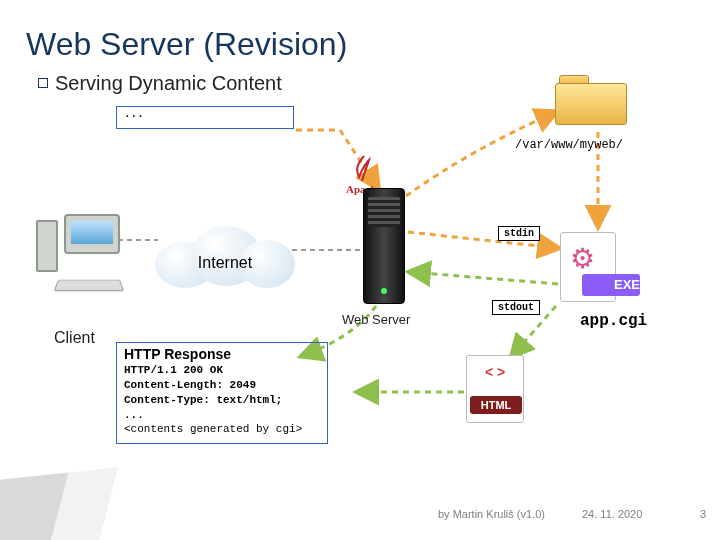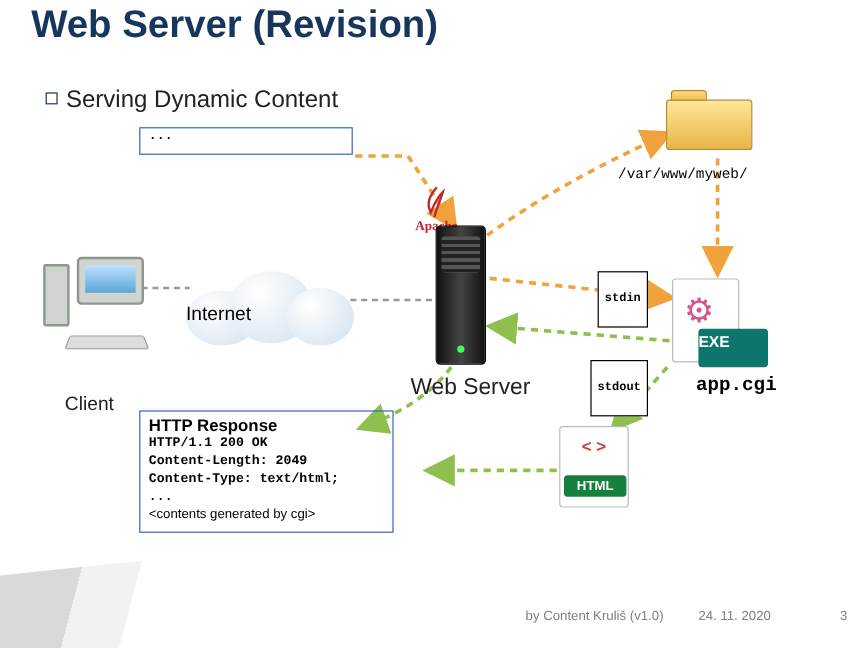--- a/index.html
+++ b/index.html
@@ -1,30 +1,30 @@
 <!DOCTYPE html>
 <html><head>
 <meta charset="utf-8">
 <style>
   *{box-sizing:border-box;margin:0;padding:0}
   body{width:720px;height:540px;font-family:"Segoe UI",Arial,sans-serif;background:#fff;position:relative;overflow:hidden}
-  .title{font-size:32px;font-weight:700;color:#17365d;padding:2px 0 0 26px}
+  .title{font-size:32px;font-weight:400;color:#17365d;padding:26px 0 0 26px}
   .sub{position:absolute;left:38px;top:72px;font-size:20px;color:#222}
   .sub .sq{display:inline-block;width:10px;height:10px;border:1.5px solid #17365d;margin-right:7px;position:relative;top:-2px}
   .reqbox{position:absolute;left:116px;top:106px;width:178px;border:1.6px solid #3464c4}
   .rbh{font-weight:700;font-size:13px;padding:3px 7px 1px}
   .rbb{font-family:"Courier New",monospace;font-weight:700;font-size:11px;padding:0 7px 6px;line-height:1.35}
   .respbox{position:absolute;left:116px;top:342px;width:212px;border:1.6px solid #3464c4}
   .respbox .rbh{font-size:14px}
-  .respbox .last{font-family:Liberation Sans, sans-serif;font-weight:400;font-size:11px}
+  .respbox .last{font-family:Liberation Mono, monospace;font-weight:400;font-size:11px}
   .lbl{position:absolute;font-size:16px;color:#222}
-  .svr{position:absolute;left:342px;top:312px;font-size:19px}
+  .svr{position:absolute;left:342px;top:312px;font-size:13px}
   .path{position:absolute;left:515px;top:138px;font-family:"Courier New",monospace;font-weight:400;font-size:12px}
   .appc{position:absolute;left:580px;top:312px;font-family:"Courier New",monospace;font-weight:700;font-size:16px}
-  .io{position:absolute;font-family:"Courier New",monospace;font-weight:700;font-size:10px;border:1px solid #000;background:#fff;padding:17px 5px}
+  .io{position:absolute;font-family:"Courier New",monospace;font-weight:700;font-size:10px;border:1px solid #000;background:#fff;padding:1px 5px}
   .foot{position:absolute;font-size:11px;color:#7f7f7f}
 
   
   .folder{position:absolute;left:555px;top:75px;width:72px;height:50px}
   .folder .tab{position:absolute;left:4px;top:0;width:30px;height:12px;background:linear-gradient(#ffd97a,#e8b547);border-radius:3px 3px 0 0;border:1px solid #b8892f}
   .folder .body{position:absolute;left:0;top:8px;width:72px;height:42px;background:linear-gradient(#ffe699,#e8b547);border:1px solid #b8892f;border-radius:3px}
   .server{position:absolute;left:363px;top:188px;width:42px;height:116px;background:linear-gradient(90deg,#111,#444,#111);border-radius:4px;border:1px solid #000}
   .server:before{content:"";position:absolute;left:4px;top:8px;right:4px;height:30px;background:repeating-linear-gradient(#555,#555 3px,#222 3px,#222 6px);border-radius:2px}
   .server:after{content:"";position:absolute;left:50%;bottom:9px;width:6px;height:6px;border-radius:50%;background:#3cff5a;transform:translateX(-50%)}
   .feather{position:absolute;left:346px;top:155px;font-size:11px;color:#c1272d;font-weight:700;font-family:Georgia,serif}
@@ -32,28 +32,28 @@
   .pc{position:absolute;left:36px;top:214px;width:86px;height:78px}
   .pc .mon{position:absolute;left:28px;top:0;width:56px;height:40px;background:#cfd4cf;border:2px solid #8f958f;border-radius:4px}
   .pc .mon:before{content:"";position:absolute;left:5px;top:5px;right:5px;bottom:8px;background:linear-gradient(#bfe0ff,#5aa7d6)}
   .pc .tow{position:absolute;left:0;top:6px;width:22px;height:52px;background:#cfd4cf;border:2px solid #8f958f;border-radius:2px}
   .pc .kb{position:absolute;left:20px;bottom:0;width:66px;height:14px;background:#ddd;border:1.5px solid #999;border-radius:2px;transform:perspective(60px) rotateX(35deg)}
   .cloud{position:absolute;left:155px;top:220px;width:140px;height:76px}
   .cloud .c{position:absolute;background:radial-gradient(circle at 35% 30%,#fff,#cfe0ee);border-radius:50%}
   .cloud .c1{left:0;top:22px;width:60px;height:46px}
   .cloud .c2{left:36px;top:6px;width:70px;height:60px}
   .cloud .c3{left:84px;top:20px;width:56px;height:48px}
-  .cloud .t{position:absolute;left:0;right:0;top:34px;text-align:left;font-size:16px}
+  .cloud .t{position:absolute;left:0;right:0;top:34px;text-align:center;font-size:16px}
   .exe{position:absolute;left:560px;top:232px;width:82px;height:72px}
   .exe .page{position:absolute;left:0;top:0;width:56px;height:70px;background:#fff;border:1px solid #bbb;border-radius:3px}
   .exe .gear{position:absolute;left:10px;top:10px;font-size:28px;color:#d8548a}
-  .exe .tag{position:absolute;left:22px;top:42px;width:58px;height:32px;background:#0f766e;color:#fff;font-weight:700;font-size:13px;text-align:left;line-height:22px;border-radius:3px}
+  .exe .tag{position:absolute;left:22px;top:42px;width:58px;height:22px;background:#8b5cf6;color:#fff;font-weight:700;font-size:13px;text-align:right;line-height:22px;border-radius:3px}
   .html{position:absolute;left:466px;top:355px;width:58px;height:68px;background:#fff;border:1px solid #bbb;border-radius:3px}
   .html:before{content:"< >";position:absolute;left:0;right:0;top:8px;text-align:center;color:#d23a3a;font-weight:700;font-size:14px}
-  .html .tag{position:absolute;left:3px;bottom:8px;width:52px;height:18px;background:#15803d;color:#fff;font-weight:700;font-size:11px;text-align:center;line-height:18px;border-radius:3px}
+  .html .tag{position:absolute;left:3px;bottom:8px;width:52px;height:18px;background:#7f1d1d;color:#fff;font-weight:700;font-size:11px;text-align:center;line-height:18px;border-radius:3px}
   .wedge{position:absolute;left:-12px;bottom:-12px;width:170px;height:80px;background:linear-gradient(105deg,#d9d9d9 0 42%,#f2f2f2 42% 68%,#fff 68%);transform:skewY(-6deg)}
   svg.arrows{position:absolute;left:0;top:0;width:720px;height:540px;pointer-events:none}
 </style>
 </head>
 <body>
 
 <div class="wedge"></div>
 
 <div class="title">Web Server (Revision)</div>
 <div class="sub"><span class="sq"></span><span>Serving Dynamic Content</span></div>
@@ -143,15 +143,15 @@
   <div class="rbh">HTTP Response</div>
   <div class="rbb">
     <div>HTTP/1.1 200 OK</div>
     <div>Content-Length: 2049</div>
     <div>Content-Type: text/html;</div>
     <div>...</div>
     <div class="last">&lt;contents generated by cgi&gt;</div>
   </div>
 </div>
 
-<div class="foot" style="left:438px;top:508px">by Content Kruliš (v1.0)</div>
+<div class="foot" style="left:438px;top:508px">by Martin Kruliš (v1.0)</div>
 <div class="foot" style="left:582px;top:508px">24. 11. 2020</div>
 <div class="foot" style="left:700px;top:508px">3</div>
 
 </body></html>

